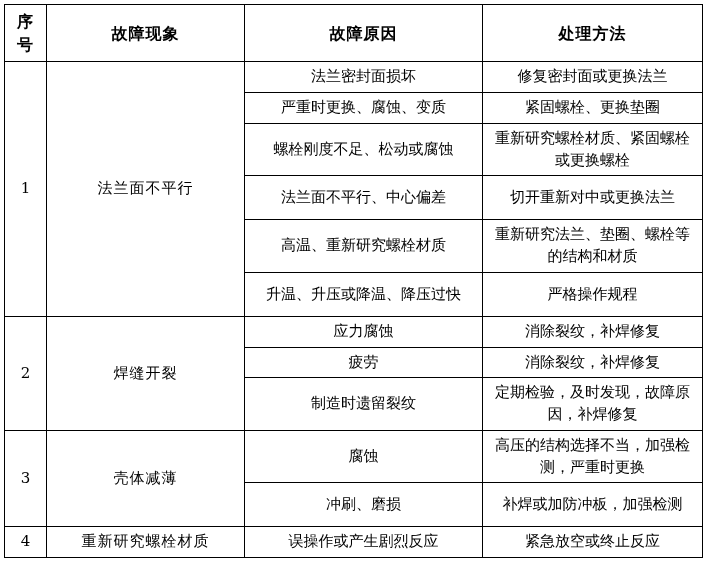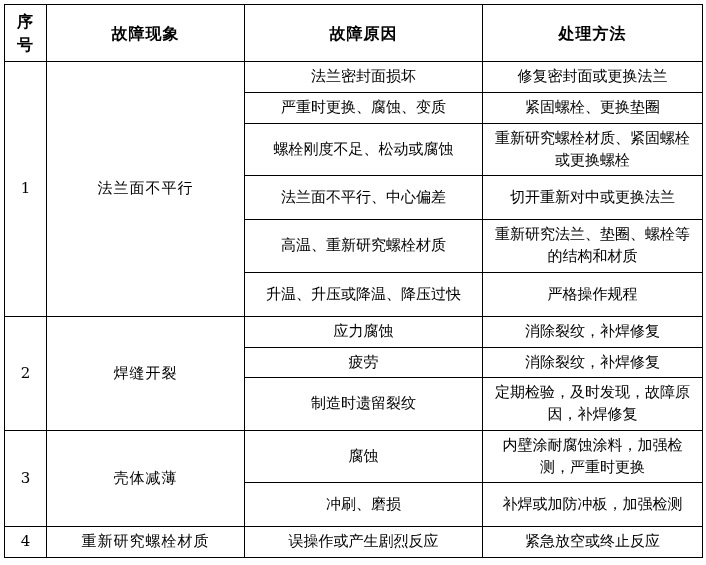--- a/index.html
+++ b/index.html
@@ -119,21 +119,21 @@
       </tr>
       <tr class="tall-2">
         <td class="cause-cell">制造时遗留裂纹</td>
         <td class="fix-cell">定期检验，及时发现，故障原因，补焊修复</td>
       </tr>
 
       <tr class="tall-2">
         <td class="no-cell" rowspan="2">3</td>
         <td class="phen-cell" rowspan="2">壳体减薄</td>
         <td class="cause-cell">腐蚀</td>
-        <td class="fix-cell">内壁涂耐腐蚀涂料，加强检测，严重时更换</td>
+        <td class="fix-cell">高压的结构选择不当，加强检测，严重时更换</td>
       </tr>
       <tr class="tall-2">
         <td class="cause-cell">冲刷、磨损</td>
         <td class="fix-cell">补焊或加防冲板，加强检测</td>
       </tr>
 
       <tr>
         <td class="no-cell">4</td>
         <td class="phen-cell">重新研究螺栓材质</td>
         <td class="cause-cell">误操作或产生剧烈反应</td>

